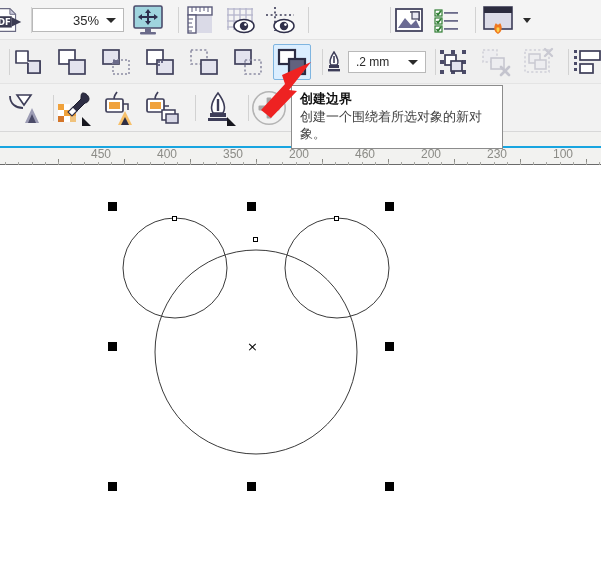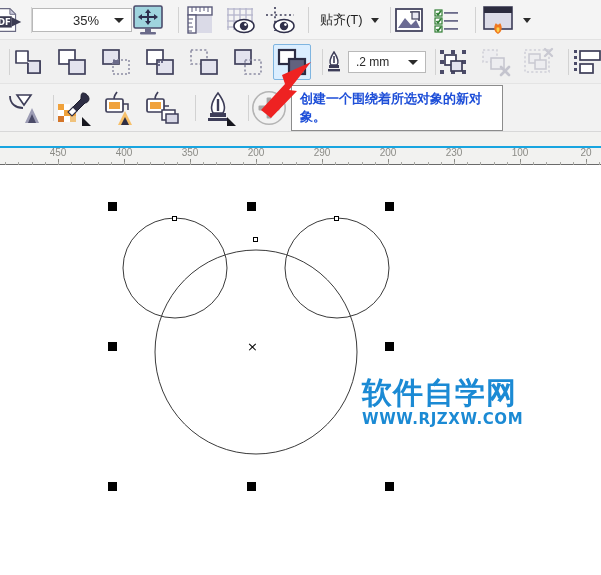--- a/index.html
+++ b/index.html
@@ -59,21 +59,21 @@
     padding-left: 7px;
   }
   .combo .caret {
     position: absolute; right: 7px; top: 50%;
     margin-top: -2px;
     width: 0; height: 0;
     border-left: 5px solid transparent;
     border-right: 5px solid transparent;
     border-top: 5px solid #2b2b2b;
   }
-  .zoom-combo { left: 32px; width: 100px; height: 24px; padding-left: 40px; }
+  .zoom-combo { left: 32px; width: 92px; height: 24px; padding-left: 40px; }
   .width-combo { width: 78px; height: 22px; font-size: 12px; }
 
   .snap-label {
     font-size: 13px; color: #1e1e1e;
     white-space: nowrap;
   }
   .mini-caret {
     width: 0; height: 0;
     border-left: 4px solid transparent;
     border-right: 4px solid transparent;
@@ -90,24 +90,25 @@
     box-sizing: border-box;
   }
   .ruler-blue {
     position: absolute; left: 0; top: 14px;
     width: 601px; height: 2px;
     background: #18a5e0;
   }
   .rl-num {
     position: absolute;
     top: 15px;
-    font-size: 10px;
+    font-size: 12px;
     color: #8b8b86;
     transform: translateX(-50%);
     white-space: nowrap;
+    margin-left: 43px;
   }
   .rl-maj {
     position: absolute;
     top: 27px; width: 1px; height: 6px;
     background: #8a8a85;
   }
   .rl-min {
     position: absolute;
     top: 30px; width: 1px; height: 3px;
     background: #a8a8a3;
@@ -175,24 +176,23 @@
     box-sizing: border-box;
     padding: 4px 8px 5px 8px;
     z-index: 40;
   }
   .tt-title {
     font-size: 13px; font-weight: bold; color: #111;
     font-family: "DejaVu Sans", sans-serif;
     line-height: 1.35;
   }
   .tt-desc {
-    font-size: 13px; color: #1d4ed8;
+    font-size: 13px; color: #404040;
     font-family: "DejaVu Sans", sans-serif;
     line-height: 1.35;
-    font-weight: bold;
   }
 
   
   .red-arrow {
     position: absolute;
     left: 255px; top: 60px;
     width: 60px; height: 62px;
     z-index: 45;
     pointer-events: none;
   }
@@ -286,24 +286,20 @@
           <line x1="3" y1="11" x2="31" y2="11"></line>
         </g>
         <ellipse cx="21" cy="22" rx="10" ry="6.5" fill="#ffffff" stroke="#2f2f4a" stroke-width="1.5"></ellipse>
         <circle cx="21" cy="22" r="4.2" fill="#2f2f4a"></circle>
         <circle cx="22.4" cy="20.6" r="1.3" fill="#ffffff"></circle>
       </svg>
     </div>
 
     <div class="tb-sep" style="position:absolute; left:303px;"></div>
 
-    <div class="tb-btn" style="position:absolute; left:313px; top:7px; height:26px; padding:0 6px; gap:8px;">
-      <span class="snap-label">贴齐(T)</span>
-      <span class="mini-caret"></span>
-    </div>
 
     <div class="tb-sep" style="position:absolute; left:385px;"></div>
 
     <div class="tb-btn" style="position:absolute; left:392px; top:3px; width:34px; height:34px;">
       <svg width="32" height="32" viewBox="0 0 32 32">
         <rect x="3" y="5" width="26" height="22" fill="#ffffff" stroke="#44445f" stroke-width="1.8"></rect>
         <path d="M5 24 L12 14 L18 21 L23 16 L27 24 Z" fill="#6b6b93"></path>
         <path d="M17 8 L26 8 L26 17" fill="none" stroke="#44445f" stroke-width="1.6"></path>
         <rect x="19" y="8" width="7" height="7" fill="#e8e8f2" stroke="#44445f" stroke-width="1.2"></rect>
       </svg>
@@ -560,21 +556,21 @@
     <div class="ruler-blue"></div>
     <div id="ruler-marks">
         <div class="rl-num" style="left: 58px;">450</div>
         <div class="rl-maj" style="left: 58px;"></div>
         <div class="rl-num" style="left: 124px;">400</div>
         <div class="rl-maj" style="left: 124px;"></div>
         <div class="rl-num" style="left: 190px;">350</div>
         <div class="rl-maj" style="left: 190px;"></div>
         <div class="rl-num" style="left: 256px;">200</div>
         <div class="rl-maj" style="left: 256px;"></div>
-        <div class="rl-num" style="left: 322px;">290</div>
+        <div class="rl-num" style="left: 322px;">460</div>
         <div class="rl-maj" style="left: 322px;"></div>
         <div class="rl-num" style="left: 388px;">200</div>
         <div class="rl-maj" style="left: 388px;"></div>
         <div class="rl-num" style="left: 454px;">230</div>
         <div class="rl-maj" style="left: 454px;"></div>
         <div class="rl-num" style="left: 520px;">100</div>
         <div class="rl-maj" style="left: 520px;"></div>
         <div class="rl-num" style="left: 586px;">20</div>
         <div class="rl-maj" style="left: 586px;"></div>
         <div class="rl-min" style="left: 5px;"></div>
@@ -646,27 +642,24 @@
       </div>
 
     <div class="center-x" id="center-marker" style="left: 247px; top: 175px;">×</div>
 
     <div id="nodes">
         <div class="node" style="left: 172px; top: 51px;"></div>
         <div class="node" style="left: 334px; top: 51px;"></div>
         <div class="node" style="left: 253px; top: 72px;"></div>
       </div>
 
-    <div class="watermark">
-      <div class="wm-cn">软件自学网</div>
-      <div class="wm-url">WWW.RJZXW.COM</div>
-    </div>
   </div>
 
   <div class="tooltip">
+    <div class="tt-title">创建边界</div>
     <div class="tt-desc">创建一个围绕着所选对象的新对象。</div>
   </div>
 
   <svg class="red-arrow" viewBox="0 0 60 62">
     <path d="M56 2 L34 30 L42 31 L16 58 L6 50 L30 24 L27 15 Z" fill="#ee2222"></path>
   </svg>
 
 </div>
 
 </body></html>

